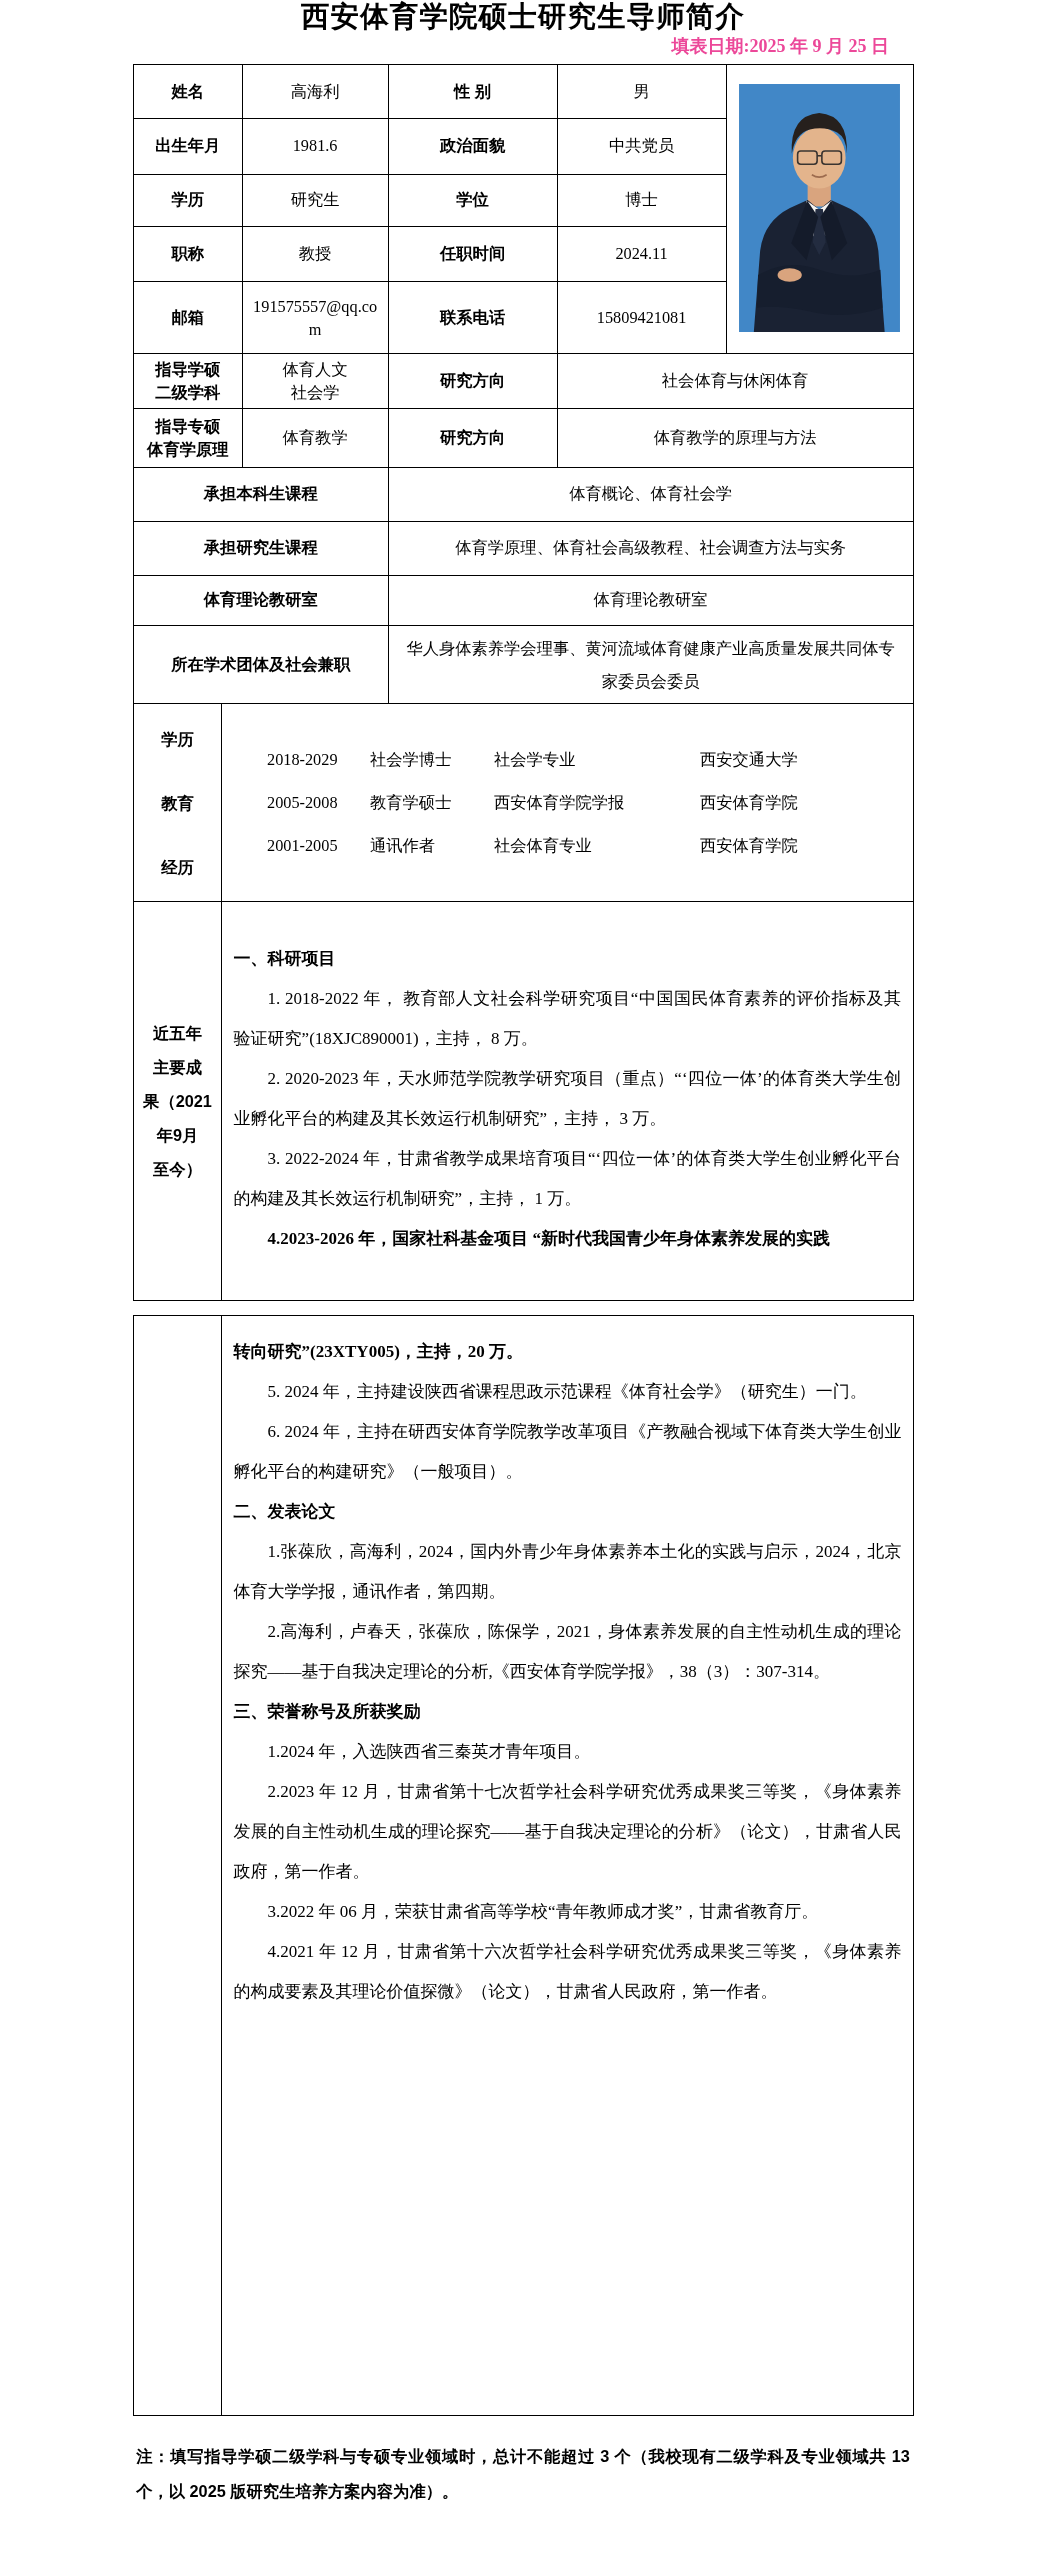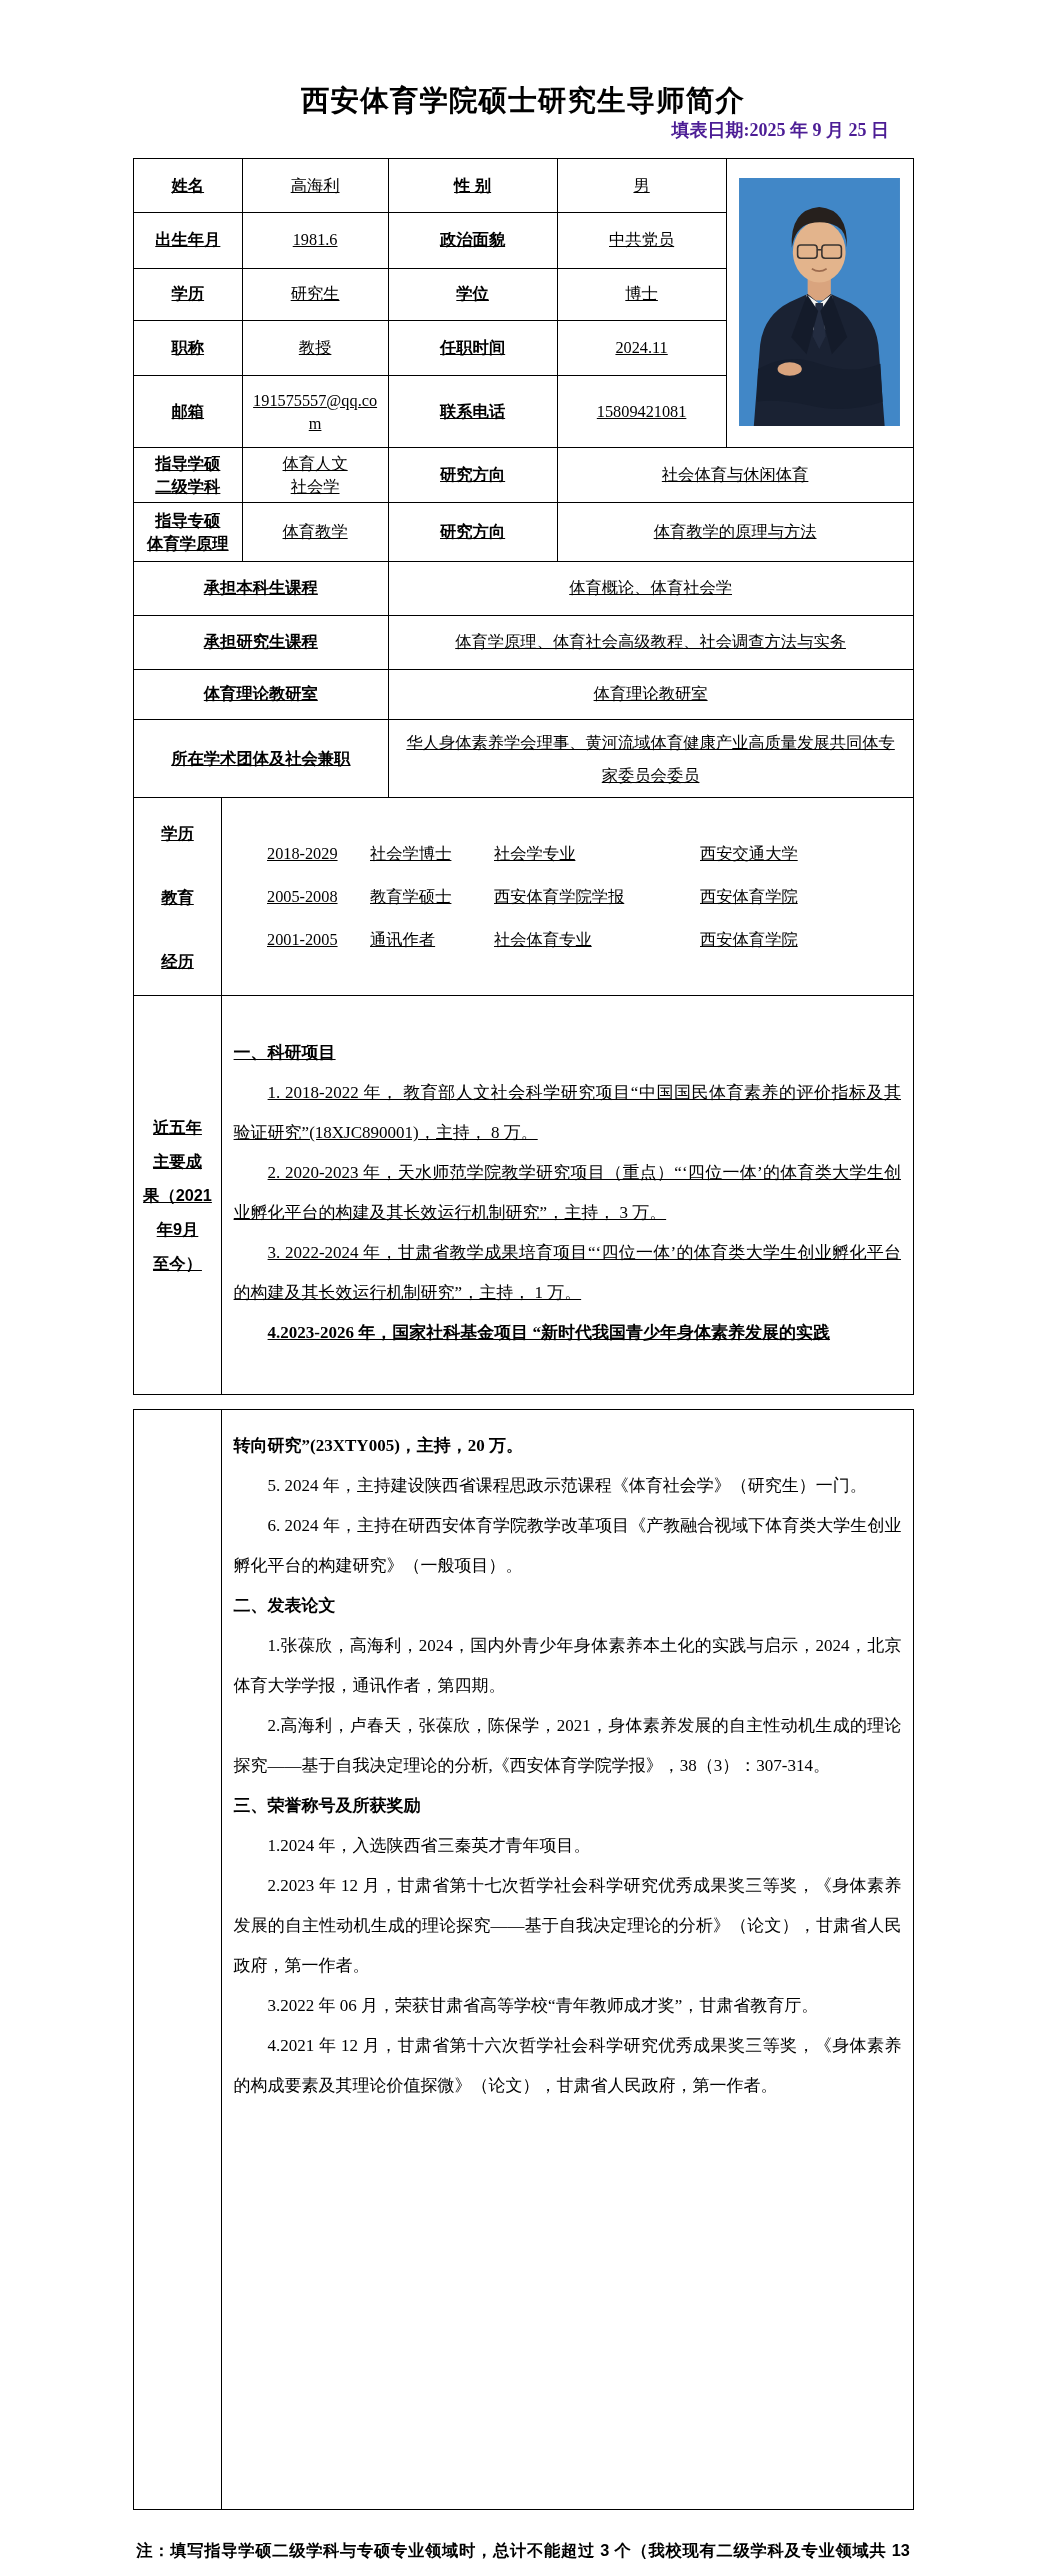--- a/index.html
+++ b/index.html
@@ -1,26 +1,26 @@
 <!DOCTYPE html>
 <html style="font-size:8.4px"><head>
 <meta charset="utf-8">
 <style>
   html,body{margin:0;padding:0;background:#ffffff;}
   body{width:1046px;height:2576px;position:relative;overflow:hidden;
        font-family:"Liberation Serif","DejaVu Serif",serif;color:#000;}
   .sheet{width:780px;margin:0 auto;}
-  .title{margin-top:84px;height:32px;line-height:32px;text-align:center;
+  .title{height:32px;line-height:32px;text-align:center;
          font-family:"Liberation Sans","DejaVu Sans",sans-serif;
          font-weight:bold;font-size:28.5px;letter-spacing:1.1px;}
   .date{margin-top:4.2px;height:21px;line-height:21px;text-align:right;padding-right:24px;
-        font-weight:bold;font-size:18px;color:#4c1d95;
+        font-weight:bold;font-size:18px;color:#ec4899;
         font-family:"Liberation Serif","DejaVu Serif",serif;}
   table.t{border-collapse:collapse;table-layout:fixed;width:780px;background:#fff;}
-  table.t1{margin-top:17px;text-decoration:underline;}
+  table.t1{margin-top:7px;}
   table.t2{margin-top:13.7px;}
   table.t, table.t td{border:1.1px solid #000;}
   table.t{border-width:1.6px;}
   td{overflow:hidden;vertical-align:middle;padding:1.1px 3.2px;}
   .lbl{font-family:"Liberation Sans","DejaVu Sans",sans-serif;font-weight:bold;
        font-size:16.3px;text-align:center;}
   .val{font-size:16.3px;text-align:center;font-family:"Liberation Serif","DejaVu Serif",serif;}
   .pre{white-space:pre-line;line-height:23px;}
   .lh62{line-height:33px;padding:0 13.7px;}
   .lh64{line-height:34px;}

